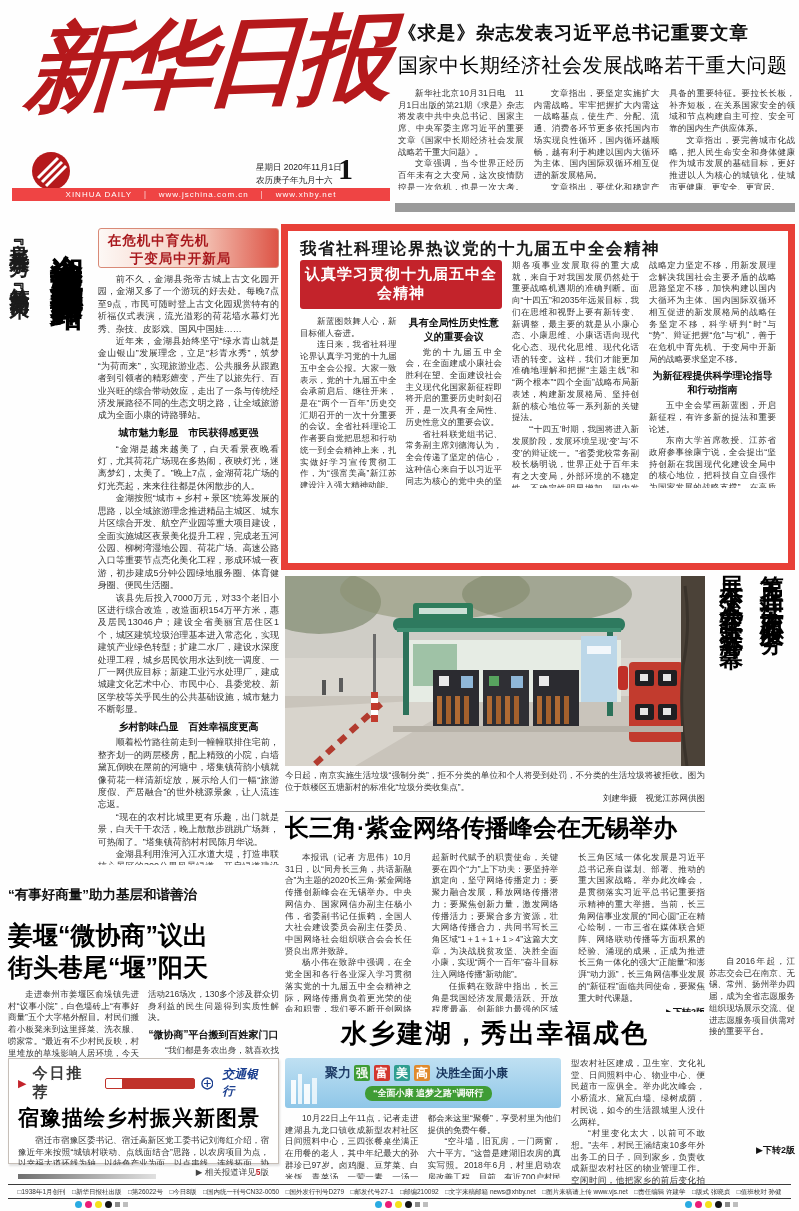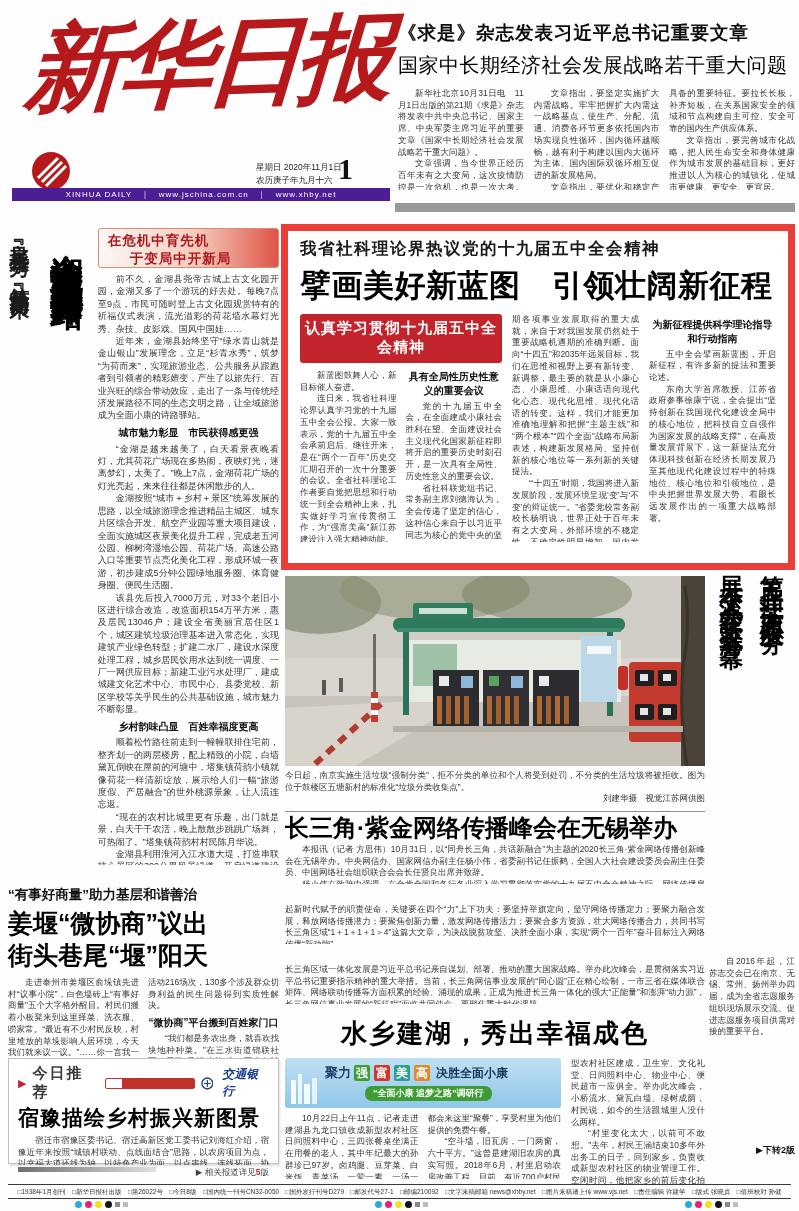--- a/index.html
+++ b/index.html
@@ -6,21 +6,21 @@
   .page{position:relative;width:799px;height:1211px;background:#fefefe;margin:0 auto;overflow:hidden;
         font-family:"Liberation Sans","DejaVu Sans",sans-serif;color:#222;}
   .abs{position:absolute;}
   
   .calligraphy{left:26px;top:-14px;width:360px;height:168px;font-family:"DejaVu Serif","Liberation Serif",serif;
       font-style:italic;font-weight:bold;font-size:96px;letter-spacing:-6px;color:#b5191c;
       transform:skewX(-5deg) rotate(-2deg);line-height:1.6;}
   .slogan{left:100px;top:164px;font-size:19px;font-weight:700;letter-spacing:9px;color:#4c4c4c;}
   .datebox{left:256px;top:161px;width:100px;font-size:8.5px;line-height:1.5;color:#222;}
   .pageno{left:338px;top:152px;font-size:30px;font-weight:bold;font-family:"Liberation Serif",serif;color:#111;}
-  .infobar{left:12px;top:188px;width:378px;height:13px;background:#4c1d95;color:#fff;font-size:8px;
+  .infobar{left:12px;top:188px;width:378px;height:13px;background:#ef4444;color:#fff;font-size:8px;
       letter-spacing:1px;text-align:center;line-height:13px;}
   
   .body-cjk{font-size:9px;line-height:1.38;text-align:justify;color:#353535;overflow:hidden;}
   .small{font-size:8.5px;}
   .body-cjk p{margin:0;text-indent:2em;}
   .cont p:first-child{text-indent:0;}
   .subhead{font-weight:800;text-align:center;font-size:10px;margin:4px 0 3px;color:#101010;text-indent:0;}
   .jump{text-align:right;font-weight:700;font-size:9px;color:#101010;margin-top:2px;}
   .redchar{color:#c3232b;font-weight:800;}
   .related{text-align:right;font-size:8.5px;color:#444;margin-top:1px;}
@@ -50,48 +50,48 @@
   .jh-vert{writing-mode:vertical-rl;width:50px;font-size:33px;font-weight:900;color:#000;letter-spacing:2.5px;line-height:1.45;}
   .jh-content{width:182px;}
   .crisis-banner{height:40px;background:linear-gradient(90deg,#fdf8f5 0%,#f5cabc 55%,#dd5446 100%);
       border:1px solid #d98a77;border-radius:3px;padding:3px 9px;box-sizing:border-box;}
   .crisis-banner .l1{font-size:13.5px;font-weight:800;color:#a8181d;letter-spacing:1px;}
   .crisis-banner .l2{font-size:13.5px;font-weight:800;color:#a8181d;letter-spacing:1px;padding-left:22px;}
   .jh-text{margin-top:5px;height:592px;}
   
   .jiangyan{left:8px;top:886px;width:271px;}
   .jiangyan .kicker{font-size:13.5px;font-weight:800;color:#111;}
-  .jiangyan .headline{font-size:25px;font-weight:900;line-height:1.26;color:#000;margin-top:4px;}
+  .jiangyan .headline{font-size:25px;font-weight:900;line-height:1.26;color:#000;margin-top:16px;}
   .jiangyan .cols{display:flex;gap:9px;margin-top:6px;height:86px;}
   .jiangyan .col{flex:1;}
   
   .recommend{left:8px;top:1058px;width:271px;height:106px;border:1px solid #c6beb7;background:#fff;
       box-sizing:border-box;padding:5px 9px 4px;box-shadow:1px 2px 2px rgba(0,0,0,.12);}
   .rec-head{display:flex;align-items:center;gap:6px;}
   .rec-arrow{color:#c3232b;font-size:11px;}
   .rec-label{font-size:15px;font-weight:800;color:#3a3a3a;letter-spacing:2px;}
   .promo-strip{width:92px;height:11px;border-radius:2px;background:linear-gradient(90deg,#fff 0 16px,#c0332b 16px);
       border:1px solid #c0332b;box-sizing:border-box;}
   .bank{margin-left:auto;display:flex;align-items:center;gap:9px;justify-content:space-between;}
   .bank-name{font-family:"Liberation Serif",serif;font-style:italic;font-weight:bold;font-size:12px;color:#1b3f8f;}
   .rec-kicker{font-size:12px;font-weight:800;color:#111;margin-top:4px;}
   .rec-headline{font-family:"Liberation Serif",serif;font-size:21px;font-weight:900;color:#000;margin-top:2px;letter-spacing:1px;}
   .rec-body{margin-top:3px;height:30px;font-size:8.5px;}
-  .rec-foot{display:flex;align-items:flex-start;margin-top:2px;}
+  .rec-foot{display:flex;align-items:flex-end;margin-top:2px;}
   .box-strip{height:5px;width:55%;background:linear-gradient(90deg,#6f6f6f,#e0e0e0);}
   .rec-more{margin-left:auto;font-size:8.5px;color:#444;}
   
   .photoblk{left:285px;top:576px;width:420px;}
   .caption{margin-top:4px;}
   .credit{text-align:right;font-size:8.5px;color:#333;}
   .photohr{border:none;border-top:1px solid #8d8d8d;margin:6px 0 0;}
   
   .summit{left:285px;top:812px;width:420px;}
   .summit .headline{font-size:24px;font-weight:900;color:#000;white-space:nowrap;}
-  .summit .cols{display:flex;gap:20px;height:160px;flex-direction:column;}
+  .summit .cols{display:flex;gap:20px;margin-top:8px;height:160px;}
   .summit .col{flex:1;}
   
   .jianhu{left:285px;top:1016px;width:420px;}
   .jianhu .headline{font-size:26px;font-weight:900;color:#000;text-align:center;letter-spacing:2px;}
   .jh2-content{display:flex;gap:10px;margin-top:7px;height:128px;}
   .jh2-left{width:276px;}
   .kangbanner{height:50px;border-radius:3px;background:linear-gradient(180deg,#bfe0f2,#8fc7e8);
       position:relative;overflow:hidden;padding:6px 6px 0 40px;box-sizing:border-box;}
   .skyline{position:absolute;left:4px;bottom:4px;width:32px;height:34px;}
   .kb-row{display:flex;align-items:center;gap:2px;}
@@ -161,41 +161,43 @@
             <p>文章指出，要完善城市化战略，把人民生命安全和身体健康作为城市发展的基础目标，更好推进以人为核心的城镇化，使城市更健康、更安全、更宜居。</p>
           </div>
 
       </div>
     </div>
   </div>
   <div class="abs graybar"></div>
 
   <div class="abs plenum">
     <div class="kicker">我省社科理论界热议党的十九届五中全会精神</div>
-    <div class="headline">擘画美好新蓝图　引领壮阔新征程</div>
     <div class="content">
       <div class="colA">
         <div class="badge">认真学习贯彻十九届五中全会精神</div>
         <div class="colA-text body-cjk fz85">
           <div>
               <p>新蓝图鼓舞人心，新目标催人奋进。</p>
               <p>连日来，我省社科理论界认真学习党的十九届五中全会公报。大家一致表示，党的十九届五中全会承前启后、继往开来，是在“两个一百年”历史交汇期召开的一次十分重要的会议。全省社科理论工作者要自觉把思想和行动统一到全会精神上来，扎实做好学习宣传贯彻工作，为“强富美高”新江苏建设注入强大精神动能。</p>
             </div>
           <div class="subhead">具有全局性历史性意义的重要会议</div>
           <div>
               <p>党的十九届五中全会，在全面建成小康社会胜利在望、全面建设社会主义现代化国家新征程即将开启的重要历史时刻召开，是一次具有全局性、历史性意义的重要会议。</p>
               <p>省社科联党组书记、常务副主席刘德海认为，全会传递了坚定的信心，这种信心来自于以习近平同志为核心的党中央的坚强领导和我国社会主义制度优势，来自于“十三五”时</p>
             </div>
         </div>
       </div>
       <div class="colB body-cjk fz85 cont">
           <p>期各项事业发展取得的重大成就，来自于对我国发展仍然处于重要战略机遇期的准确判断。面向“十四五”和2035年远景目标，我们在思维和视野上要有新转变、新调整，最主要的就是从小康心态、小康思维、小康话语向现代化心态、现代化思维、现代化话语的转变。这样，我们才能更加准确地理解和把握“主题主线”和“两个根本”“四个全面”战略布局新表述，构建新发展格局、坚持创新的核心地位等一系列新的关键提法。</p>
           <p>“‘十四五’时期，我国将进入新发展阶段，发展环境呈现‘变’与‘不变’的辩证统一。”省委党校常务副校长杨明说，世界正处于百年未有之大变局，外部环境的不稳定性、不确定性明显增加，国内发展环境深刻变化，我国已转向高质量发展阶段，正处在转变发展方式、优化经济结构、转换增长动力的攻坚期，经济长期向好的态势没有改变。因此，必须做到统筹两个大局，办好自己的事的</p>
         </div>
       <div class="colC body-cjk fz85">
+        <div class="cont">
+            <p>战略定力坚定不移，用新发展理念解决我国社会主要矛盾的战略思路坚定不移，加快构建以国内大循环为主体、国内国际双循环相互促进的新发展格局的战略任务坚定不移，科学研判“时”与“势”、辩证把握“危”与“机”，善于在危机中育先机、于变局中开新局的战略要求坚定不移。</p>
+          </div>
         <div class="subhead">为新征程提供科学理论指导和行动指南</div>
         <div>
             <p>五中全会擘画新蓝图，开启新征程，有许多新的提法和重要论述。</p>
             <p>东南大学首席教授、江苏省政府参事徐康宁说，全会提出“坚持创新在我国现代化建设全局中的核心地位，把科技自立自强作为国家发展的战略支撑”，在高质量发展背景下，这一新提法充分体现科技创新在经济长期发展乃至其他现代化建设过程中的特殊地位、核心地位和引领地位，是中央把握世界发展大势、着眼长远发展作出的一项重大战略部署。</p>
           </div>
 
       </div>
     </div>
   </div>
 

